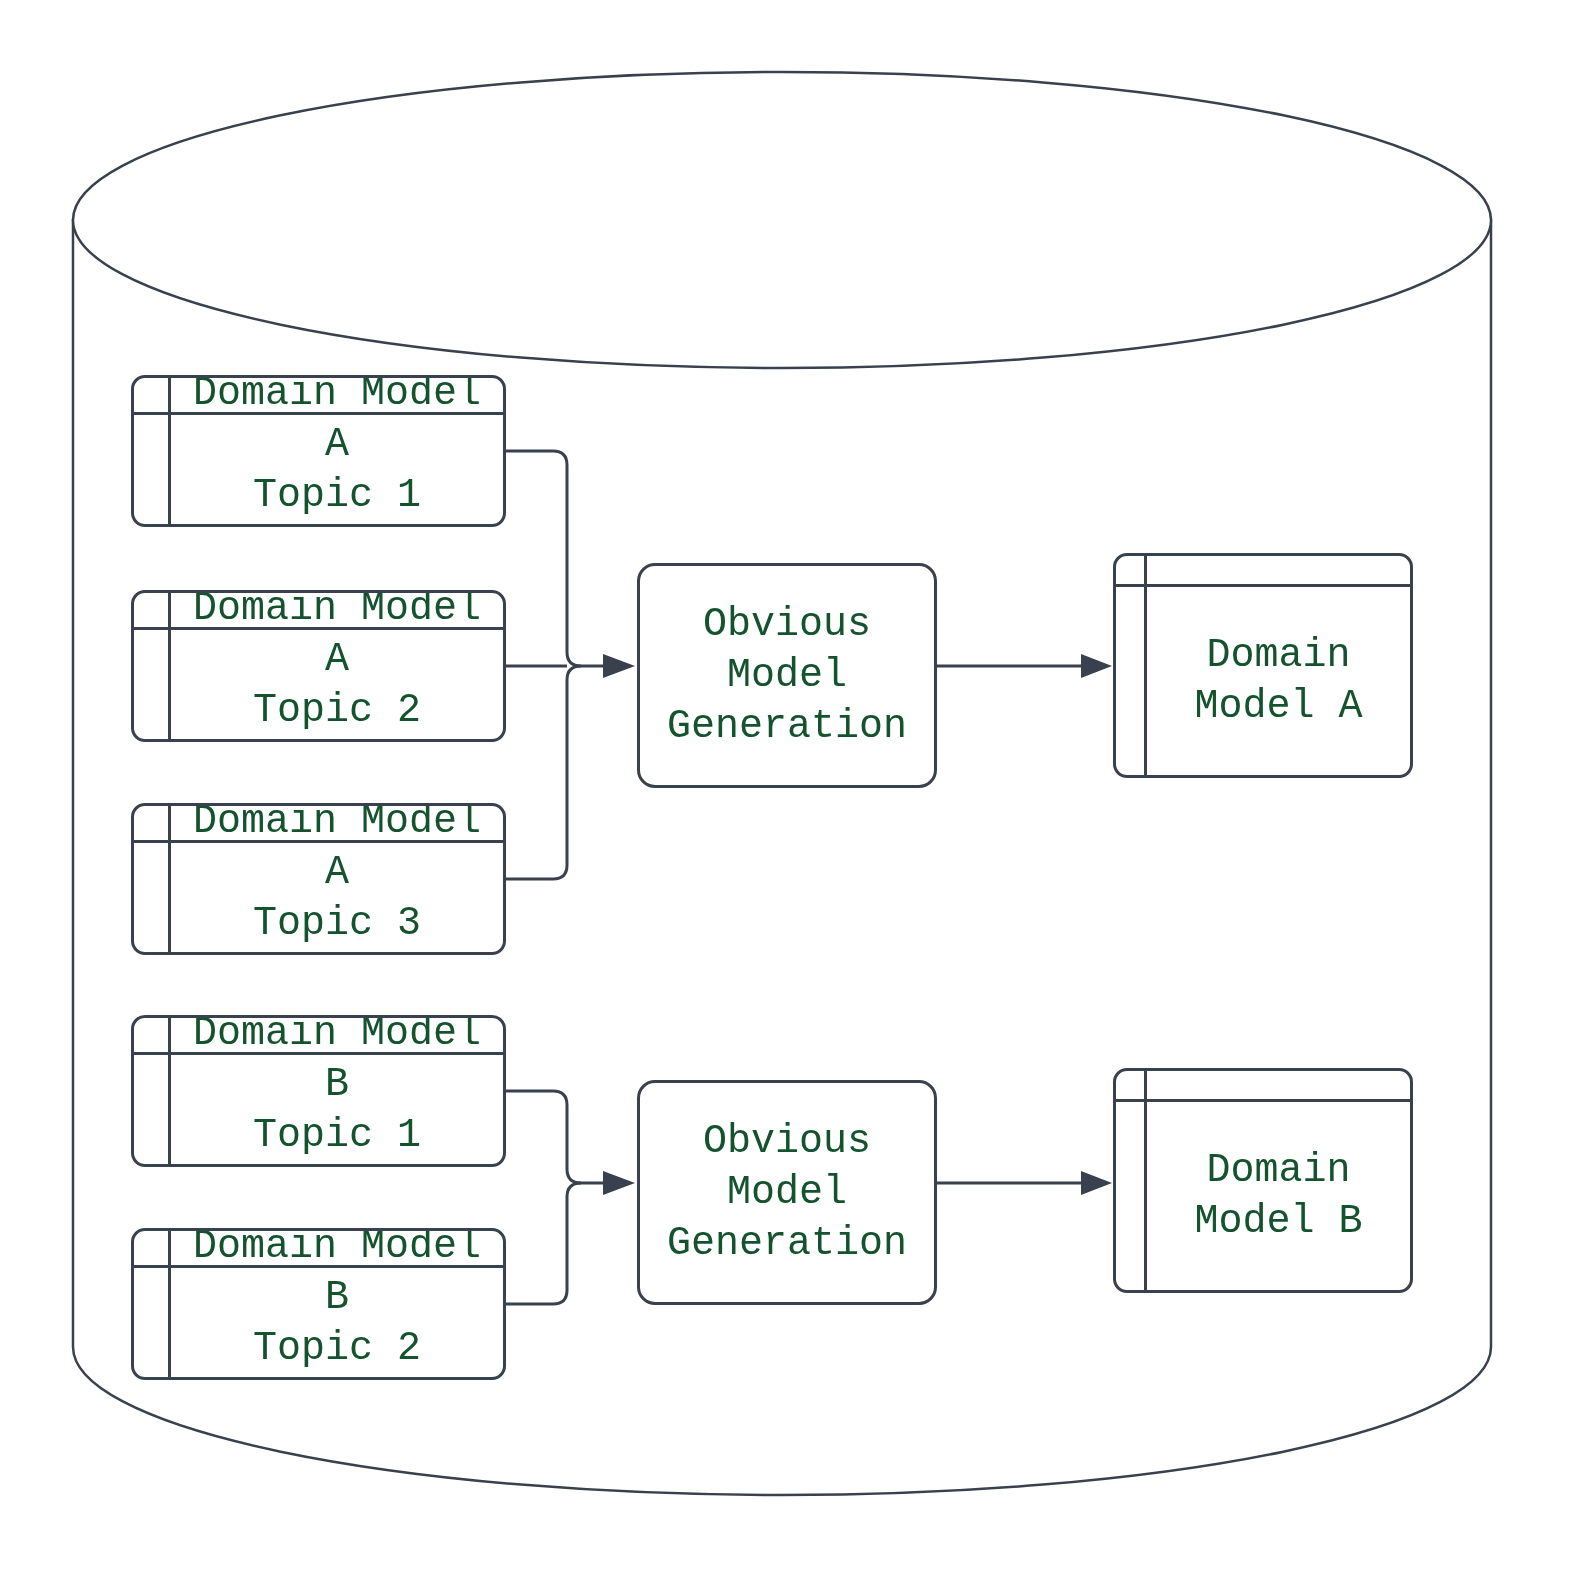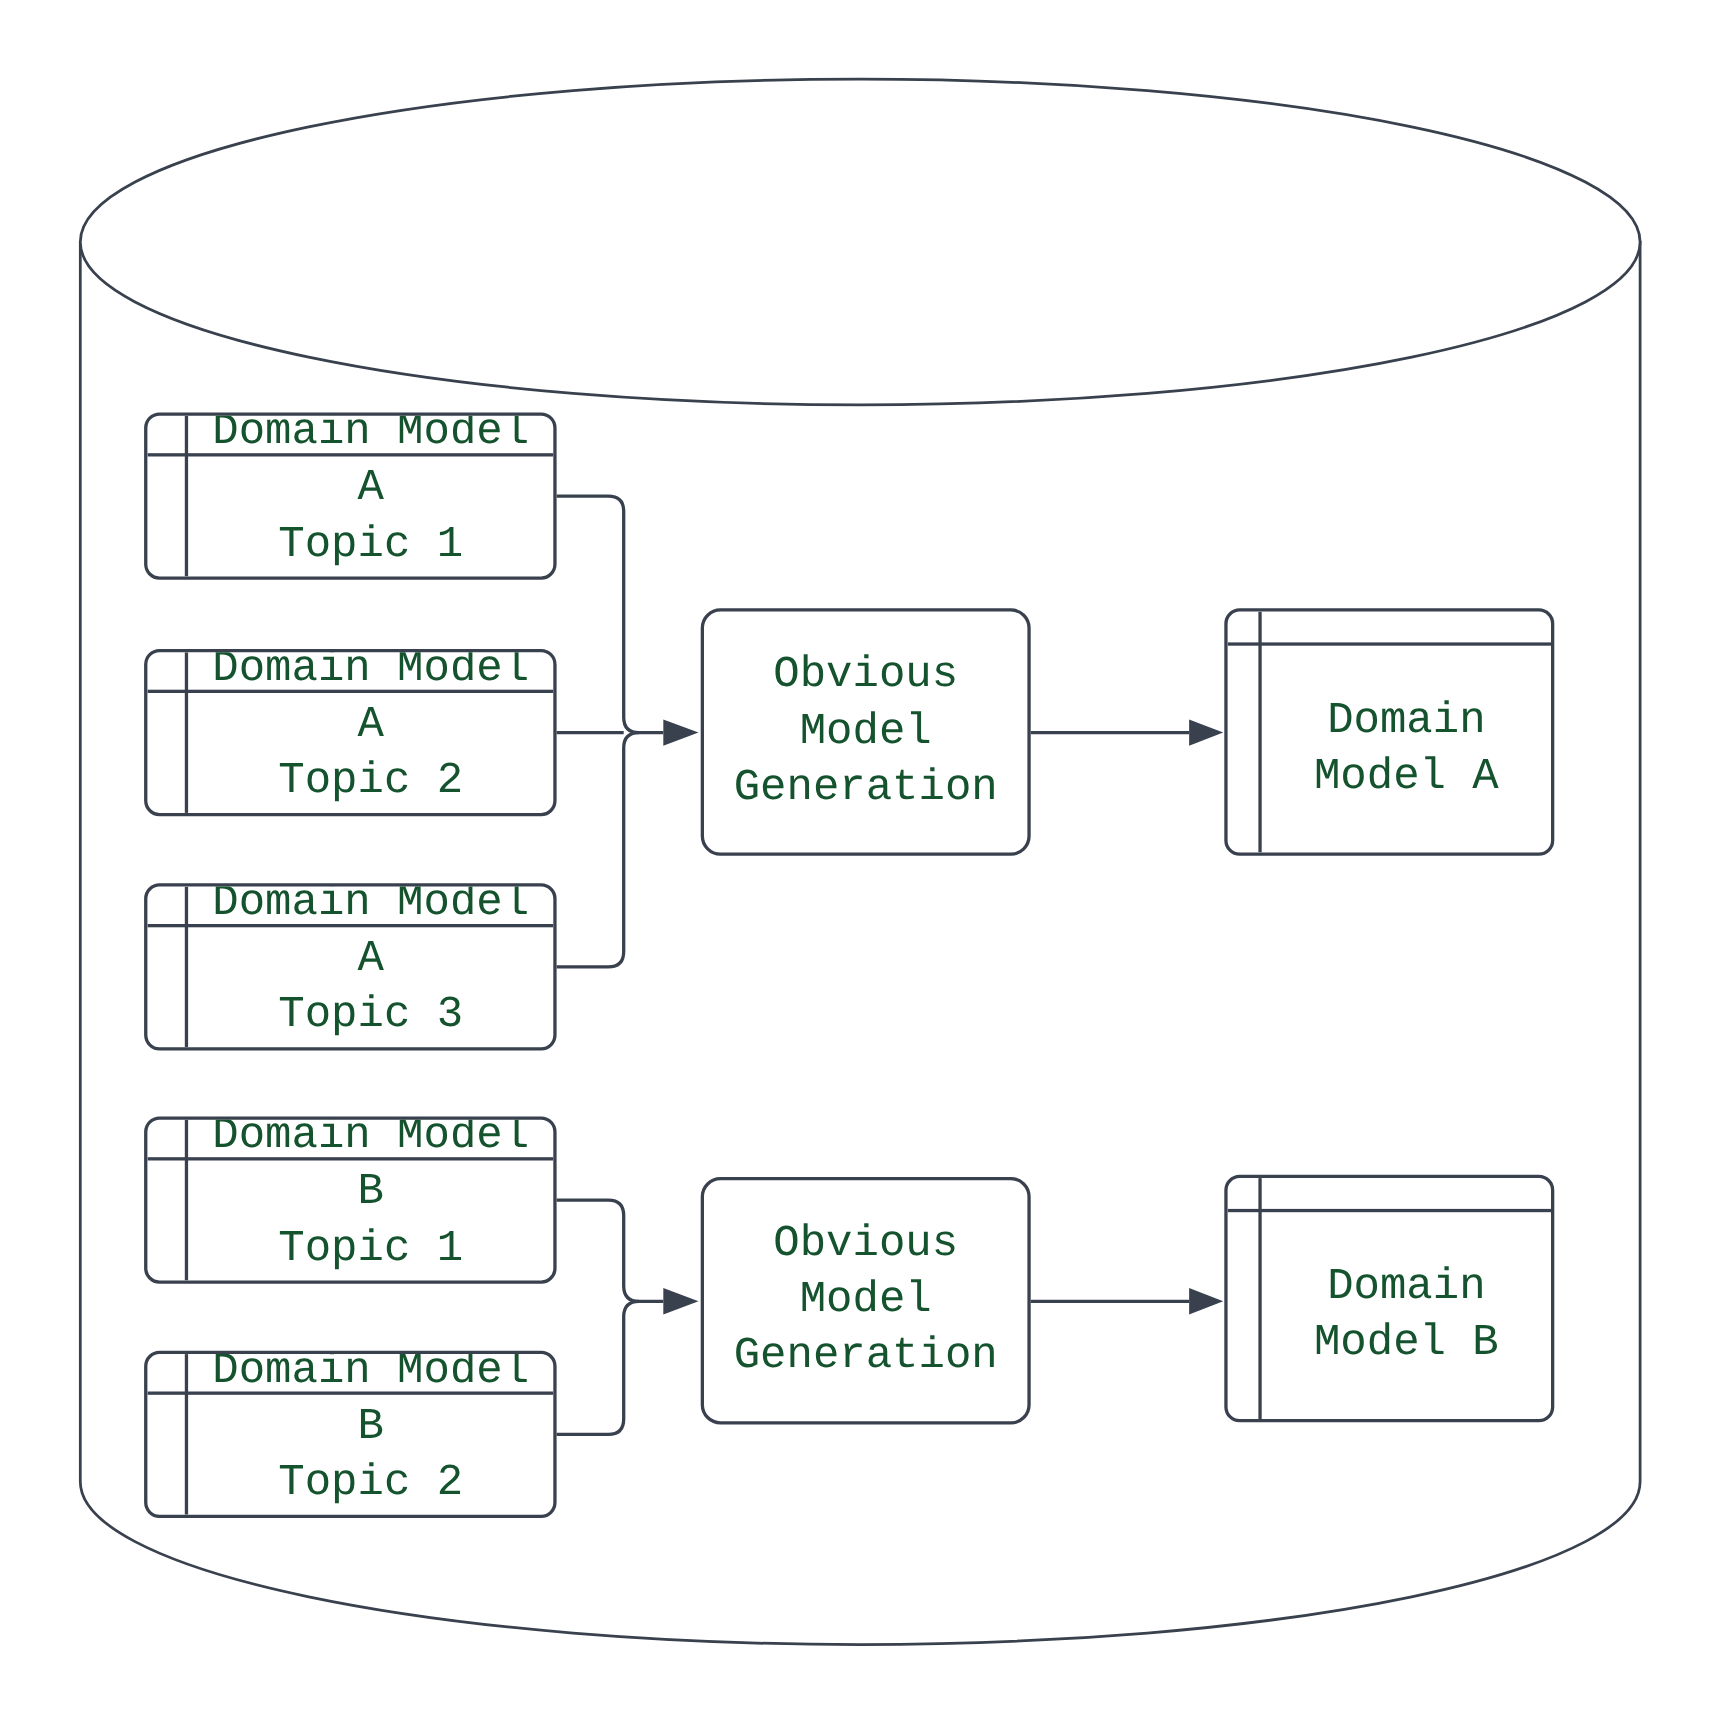--- a/index.html
+++ b/index.html
@@ -43,20 +43,21 @@
     border-radius: 14px;
     overflow: hidden;
   }
   .proc-box {
     border-radius: 18px;
     display: flex;
     align-items: center;
     justify-content: center;
     text-align: center;
     white-space: pre-line;
+    margin-top: 10px;
   }
   .hline {
     position: absolute;
     left: 0; right: 0;
     height: 0;
     border-top: 3px solid #39414e;
   }
   .vline {
     position: absolute;
     top: 0; bottom: 0;

